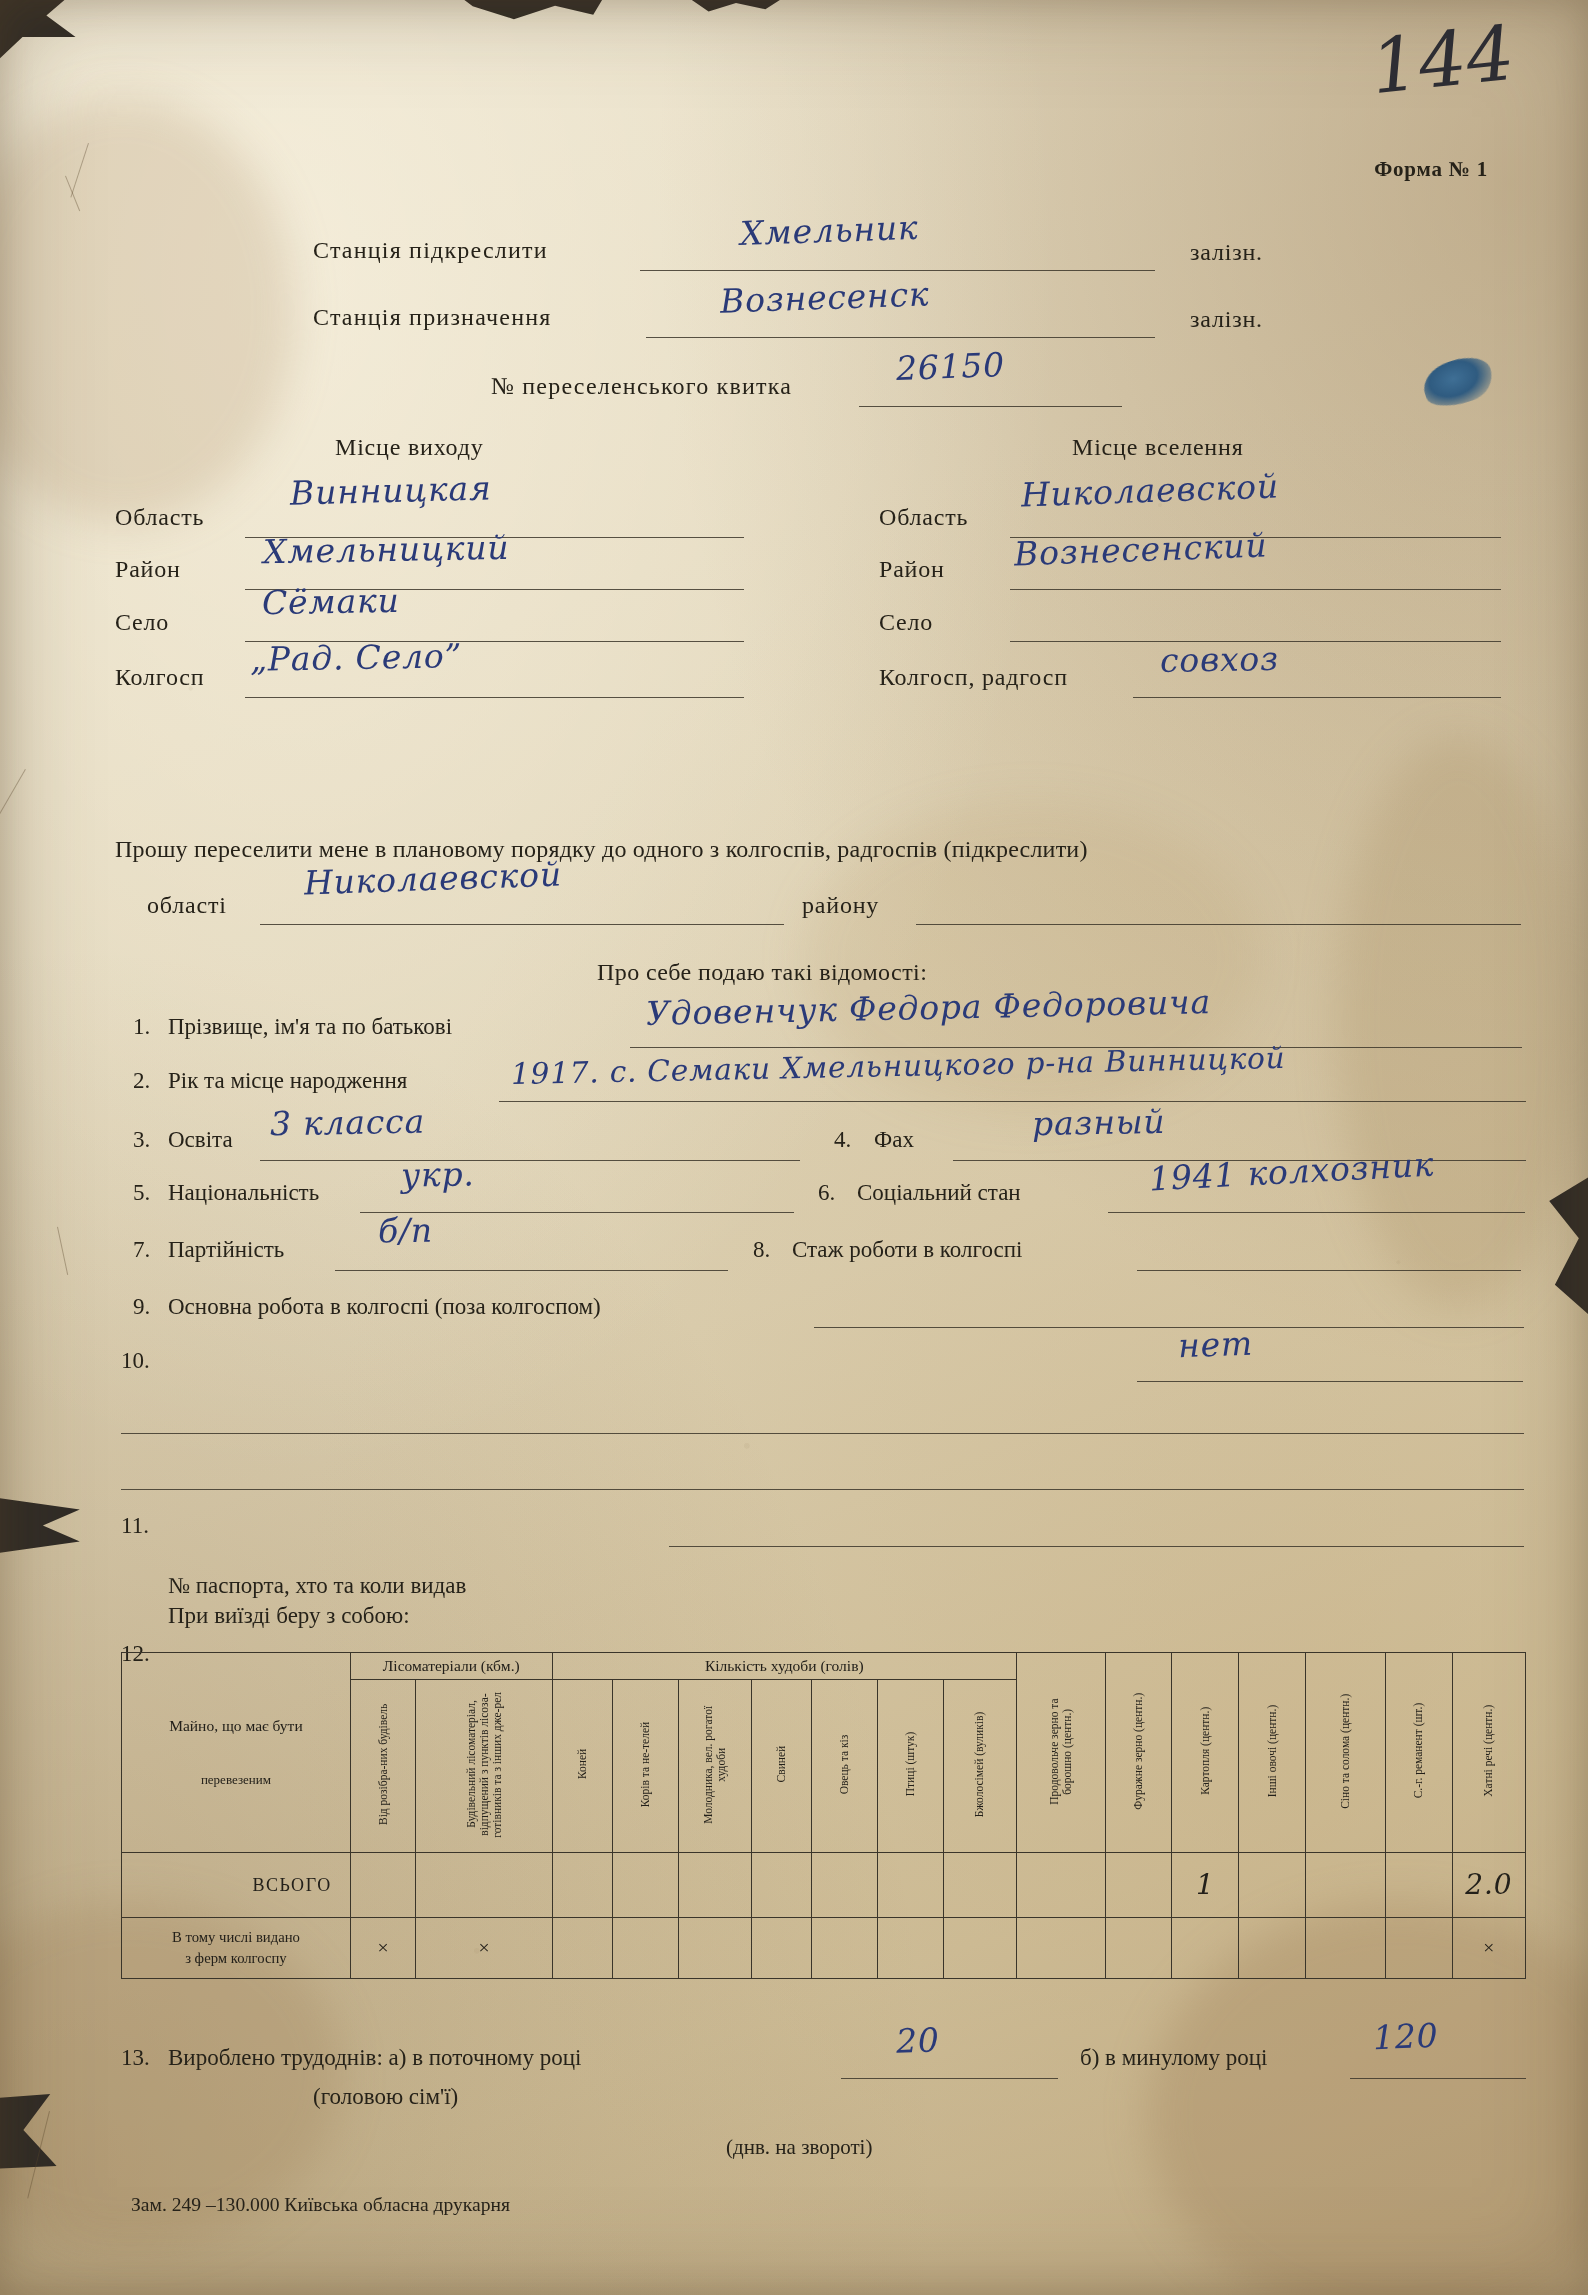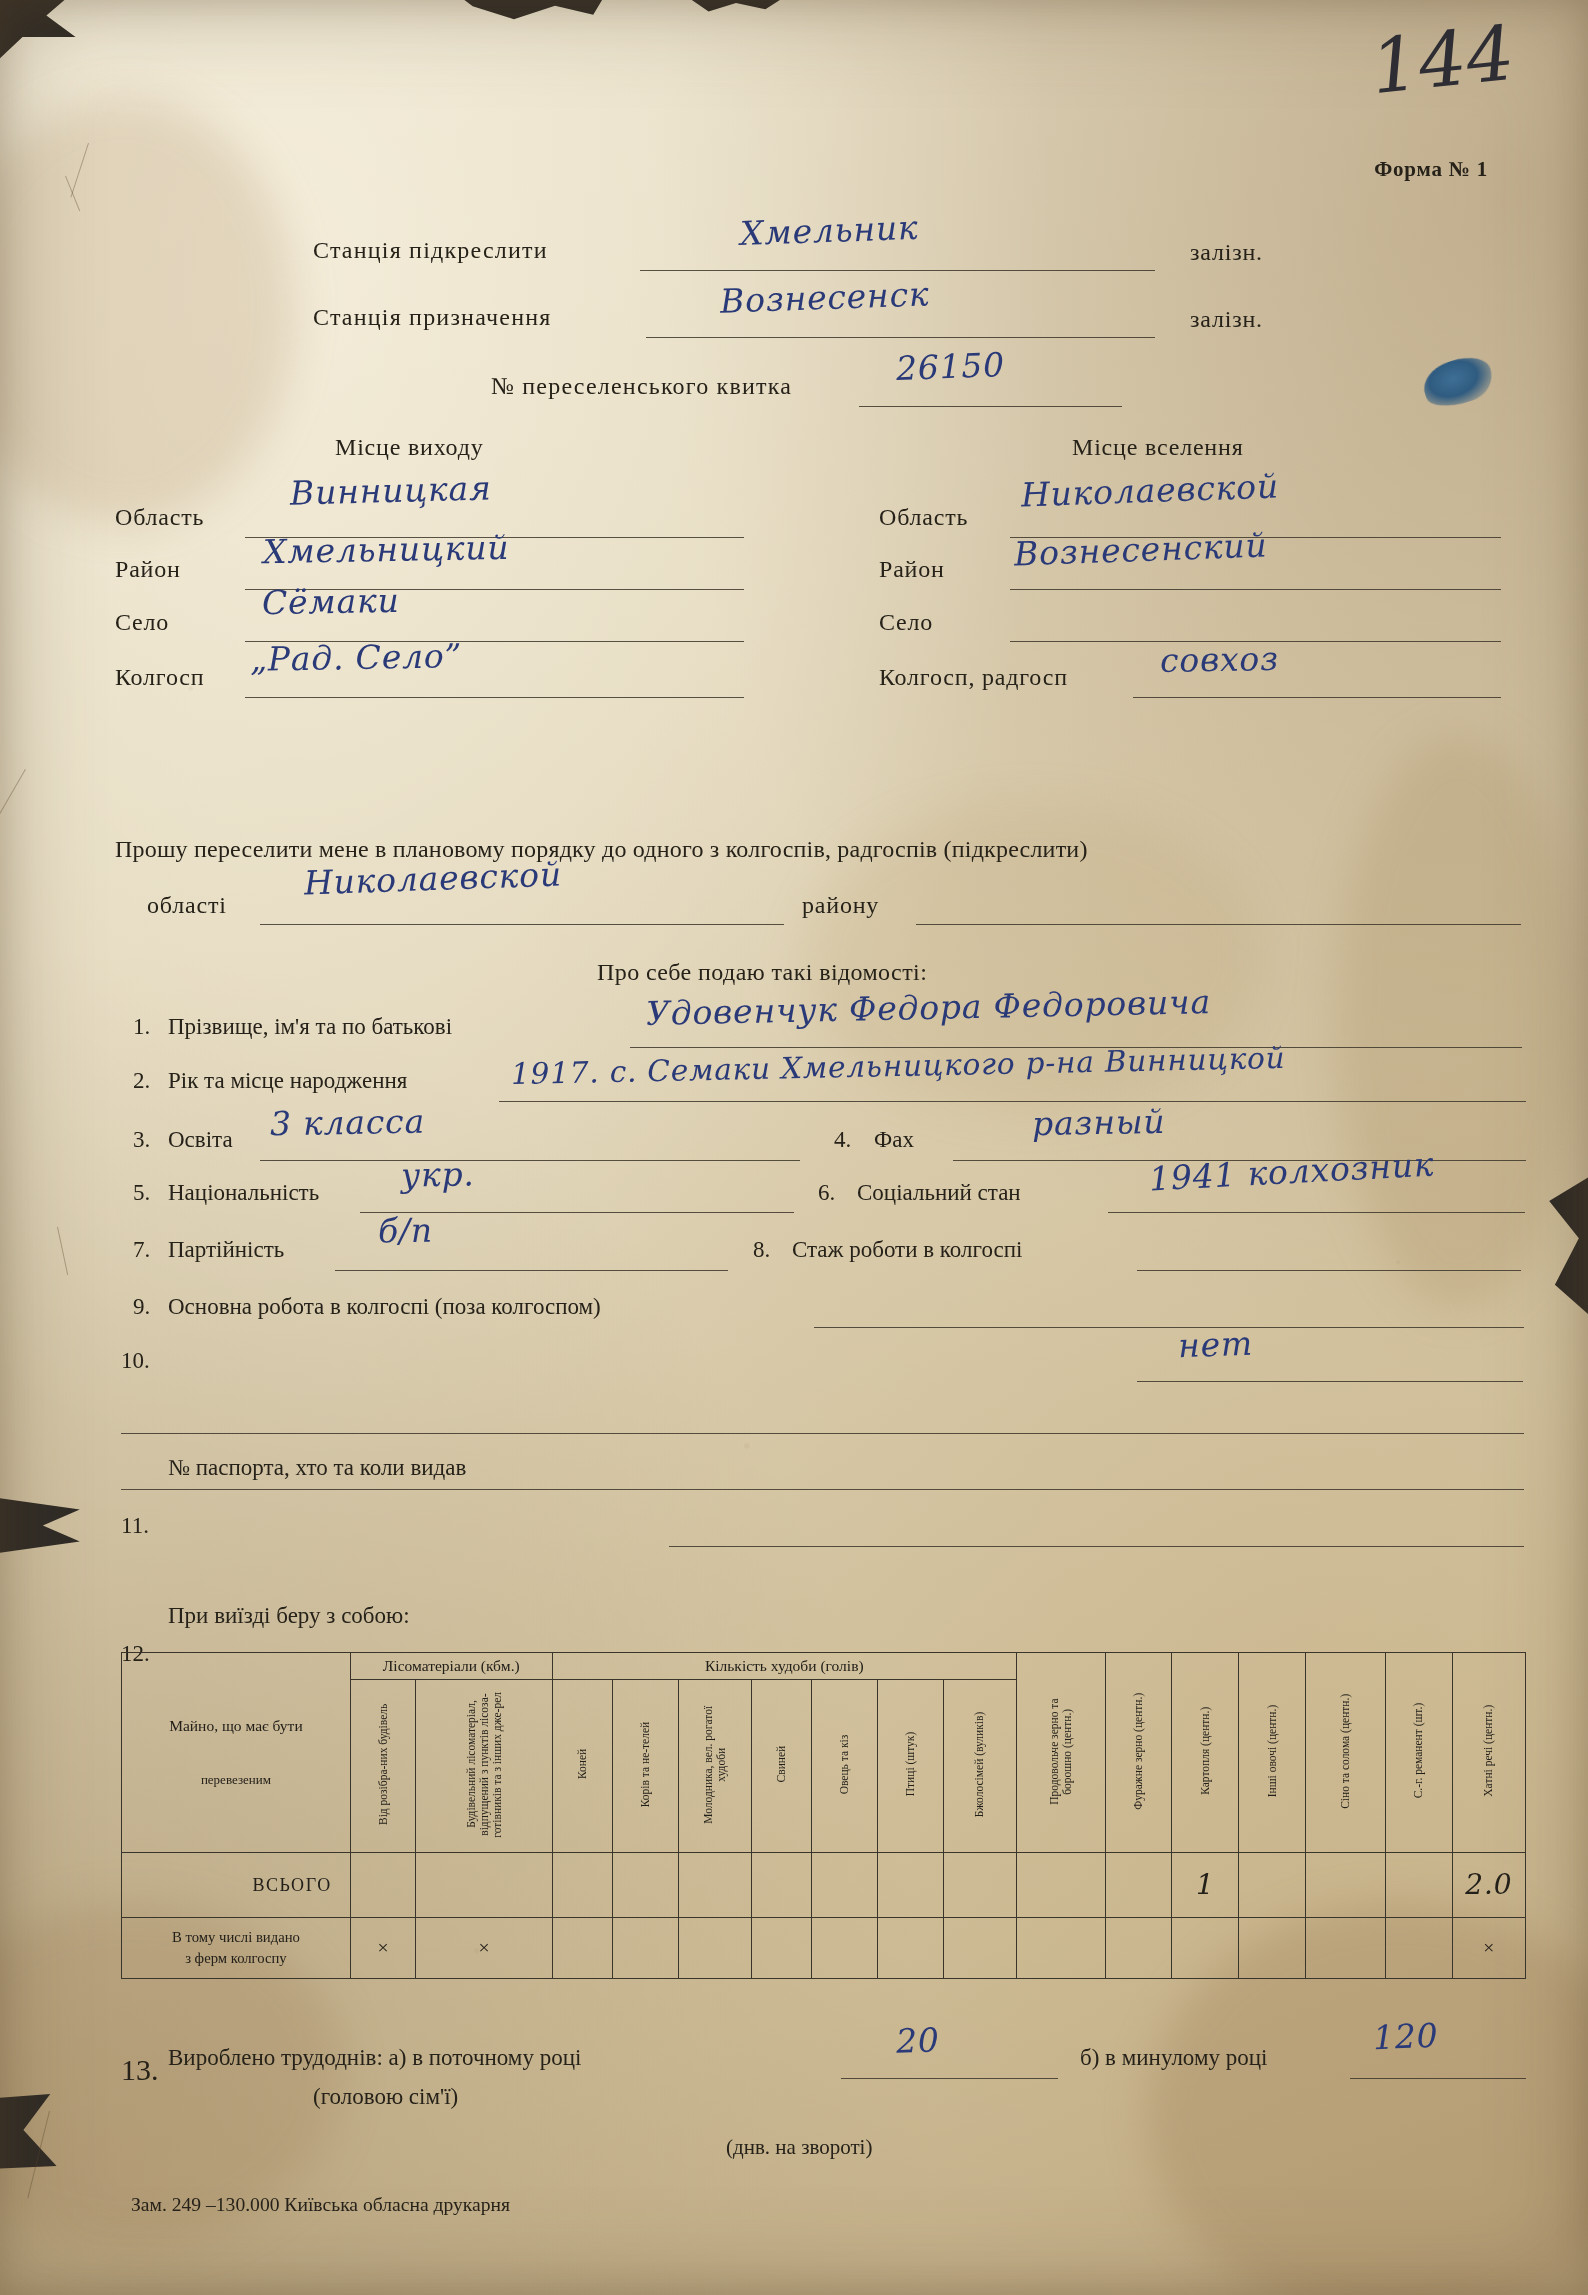--- a/index.html
+++ b/index.html
@@ -301,21 +301,21 @@
   <div class="abs printed" style="left:168px;top:1294px;font-size:23px;">Основна робота в колгоспі (поза колгоспом)</div>
   <div class="line" style="left:814px;top:1327px;width:710px;"></div>
 
   <div class="abs printed" style="left:121px;top:1348px;font-size:23px;">10.</div>
   <div class="line" style="left:1137px;top:1381px;width:386px;"></div>
   <div class="abs hand big" style="left:1178px;top:1325px;transform:rotate(-2deg);">нет</div>
   <div class="line" style="left:121px;top:1433px;width:1403px;"></div>
   <div class="line" style="left:121px;top:1489px;width:1403px;"></div>
 
   <div class="abs printed" style="left:121px;top:1513px;font-size:23px;">11.</div>
-  <div class="abs printed" style="left:168px;top:1455px;font-size:23px;">№ паспорта, хто та коли видав</div>
+  <div class="abs printed" style="left:168px;top:1573px;font-size:23px;">№ паспорта, хто та коли видав</div>
   <div class="line" style="left:669px;top:1546px;width:855px;"></div>
 
   <div class="abs printed" style="left:121px;top:1641px;font-size:23px;">12.</div>
   <div class="abs printed" style="left:168px;top:1603px;font-size:23px;">При виїзді беру з собою:</div>
 
   <table class="tbl" style="left:121px;top:1652px;width:1405px;">
     <colgroup>
       <col style="width:178px">
       <col style="width:51px">
         <col style="width:106px">
@@ -398,21 +398,21 @@
       <td></td>
       <td></td>
       <td></td>
       <td></td>
       <td></td>
       <td style="font-size:19.6px;">×</td>
     </tr>
   </tbody>
     </table>
 
-  <div class="abs printed" style="left:121px;top:2045px;font-size:30px;margin-top:8px;">13.</div>
+  <div class="abs printed" style="left:121px;top:2045px;font-size:23px;">13.</div>
   <div class="abs printed" style="left:168px;top:2045px;font-size:23px;text-align:right;">Вироблено трудоднів: а) в поточному році</div>
   <div class="line" style="left:841px;top:2078px;width:217px;"></div>
   <div class="abs hand big" style="left:896px;top:2021px;transform:rotate(-2deg);">20</div>
   <div class="abs printed" style="left:1080px;top:2045px;font-size:23px;">б) в минулому році</div>
   <div class="line" style="left:1350px;top:2078px;width:176px;"></div>
   <div class="abs hand big" style="left:1373px;top:2017px;transform:rotate(-2deg);">120</div>
   <div class="abs printed" style="left:313px;top:2084px;font-size:23px;">(головою сім'ї)</div>
 
   <div class="abs printed" style="left:726px;top:2135px;font-size:21px;">(днв. на звороті)</div>
 

